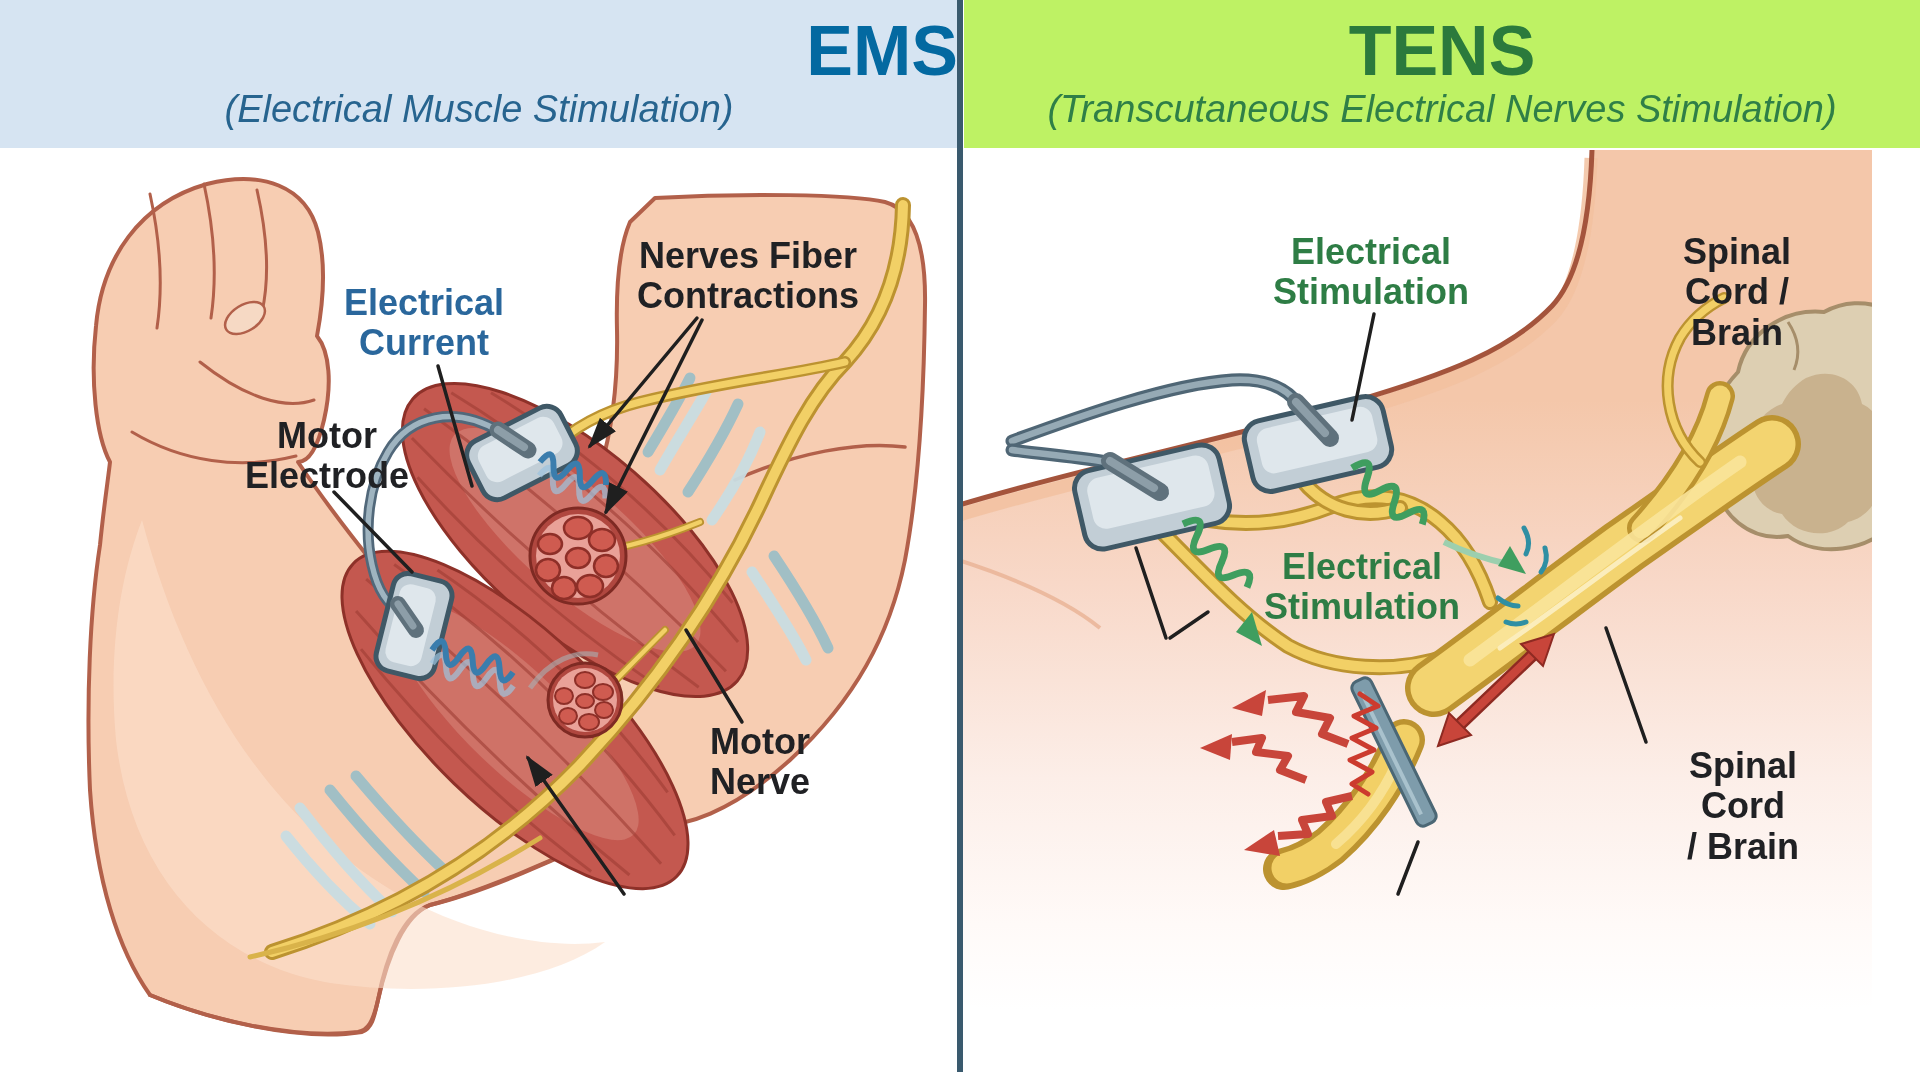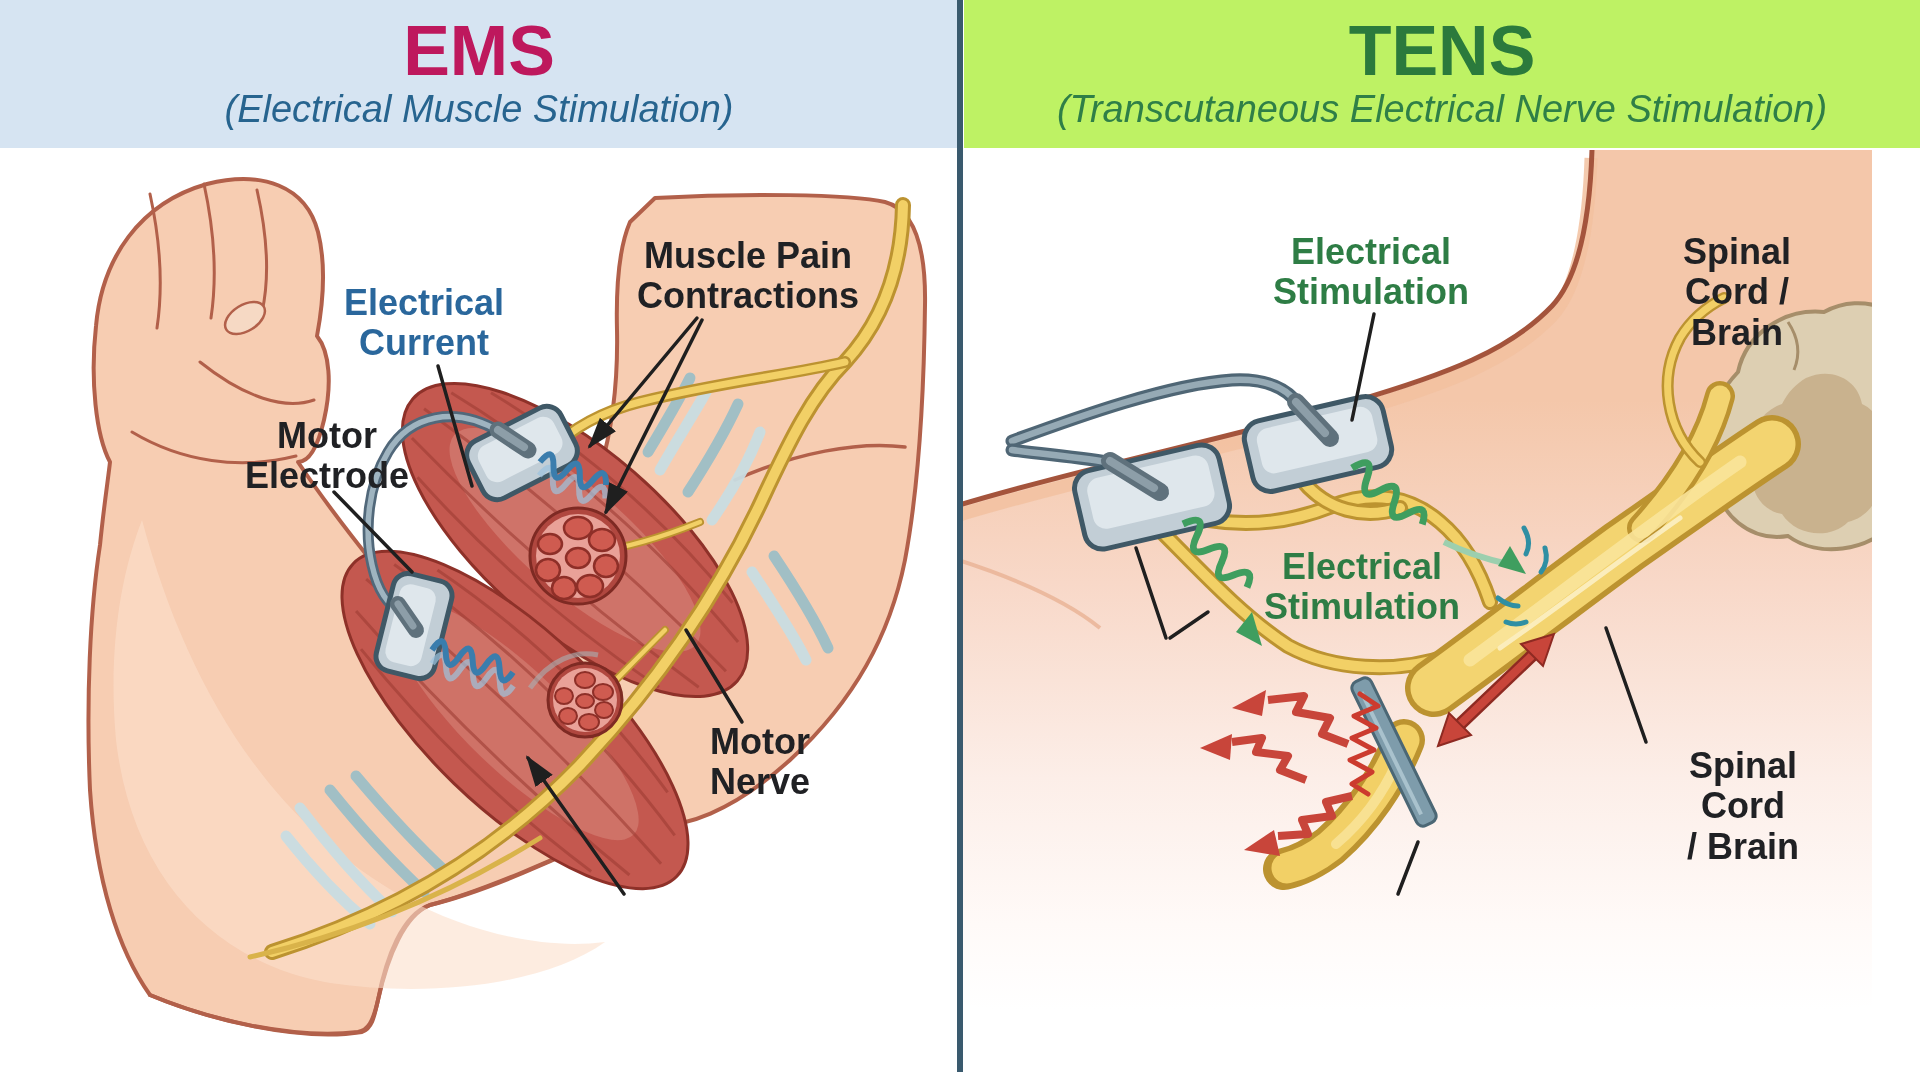--- a/index.html
+++ b/index.html
@@ -4,21 +4,21 @@
 <style>
   html,body{margin:0;padding:0;background:#ffffff;}
   .canvas{position:relative;width:1920px;height:1072px;overflow:hidden;background:#ffffff;
           font-family:"Liberation Sans", sans-serif;}
   .art{position:absolute;left:0;top:0;width:1920px;height:1072px;z-index:1;}
   .panel-header{position:absolute;top:0;height:148px;z-index:2;text-align:center;}
   .ems-header{left:0;width:958px;background:#d6e4f2;}
   .tens-header{left:964px;width:956px;background:#bef264;}
   .hdr-title{margin-top:16px;font-size:70px;font-weight:700;line-height:1.0;}
   .hdr-sub{margin-top:4px;font-size:38px;font-weight:500;line-height:1.0;font-style:italic;}
-  .ems-header .hdr-title{color:#be185d;}
+  .ems-header .hdr-title{color:#0369a1;text-align:right;}
   .ems-header .hdr-sub{color:#27648f;}
   .tens-header .hdr-title{color:#2b7a3c;}
   .tens-header .hdr-sub{color:#2f7f47;}
   .divider{position:absolute;left:957px;top:0;width:6px;height:1072px;background:#3a5a6e;z-index:3;}
   .lbl{position:absolute;transform:translateX(-50%);z-index:4;text-align:center;
        white-space:pre-line;font-size:36px;font-weight:600;line-height:1.12;color:#202124;}
   .lbl.blue{color:#2a679c;}
   .lbl.green{color:#2e7d45;}
 </style>
 </head>
@@ -341,30 +341,30 @@
       </g>
     </g>
   </svg>
 
   <header class="panel-header ems-header">
     <div class="hdr-title">EMS</div>
     <div class="hdr-sub">(Electrical Muscle Stimulation)</div>
   </header>
   <header class="panel-header tens-header">
     <div class="hdr-title">TENS</div>
-    <div class="hdr-sub">(Transcutaneous Electrical Nerve Stimulation)</div>
+    <div class="hdr-sub">(Transcutaneous Electrical Nerves Stimulation)</div>
   </header>
 
   <div class="divider"></div>
 
   <div class="lbl blue" style="left:424px;top:283px;">Electrical
 Current</div>
   <div class="lbl" style="left:327px;top:416px;">Motor
 Electrode</div>
-  <div class="lbl" style="left:748px;top:236px;">Muscle Pain
+  <div class="lbl" style="left:748px;top:236px;">Nerves Fiber
 Contractions</div>
   <div class="lbl" style="left:760px;top:722px;">Motor
 Nerve</div>
 
   <div class="lbl green" style="left:1371px;top:232px;">Electrical
 Stimulation</div>
   <div class="lbl" style="left:1737px;top:232px;">Spinal Cord /
 Brain</div>
   <div class="lbl green" style="left:1362px;top:547px;">Electrical
 Stimulation</div>

